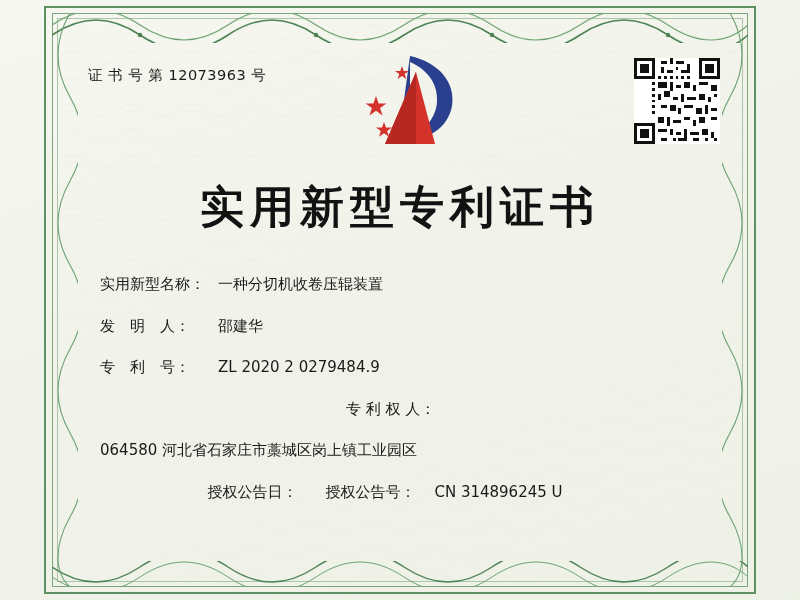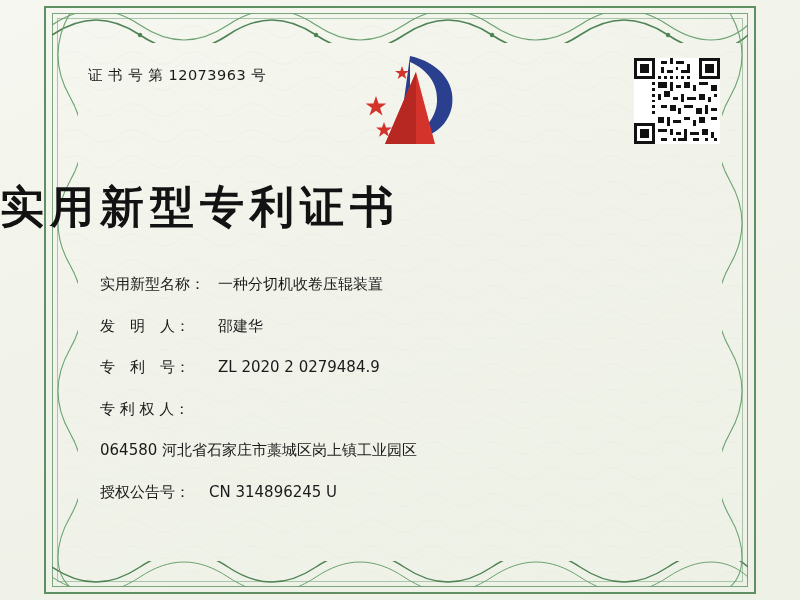--- a/index.html
+++ b/index.html
@@ -127,20 +127,21 @@
     background: #fff;
   }
   .qr svg { display: block; }
 
   
   .title {
     position: absolute;
     left: 0;
     right: 0;
     top: 178px;
+    text-align: center;
     font-size: 44px;
     font-weight: bold;
     letter-spacing: 6px;
     color: #121212;
     font-family: Liberation Mono, monospace;
   }
 
   
   .fields {
     position: absolute;
@@ -148,20 +149,21 @@
     right: 90px;
     top: 275px;
   }
   .field-row {
     display: flex;
     align-items: baseline;
     margin-bottom: 22.5px;
     font-size: 15px;
     color: #1a1a1a;
     font-family: "DejaVu Sans", "Liberation Sans", sans-serif;
+    justify-content: center;
   }
   .field-label {
     width: 118px;
     flex: 0 0 118px;
     white-space: nowrap;
     letter-spacing: 0px;
   }
   .field-value {
     flex: 1 1 auto;
     white-space: nowrap;
@@ -356,19 +358,20 @@
 
     <div class="field-row">
       <span class="field-label">专 利 权 人：</span>
     </div>
 
     <div class="field-row">
       <span class="field-value">064580 河北省石家庄市藁城区岗上镇工业园区</span>
     </div>
 
     <div class="field-row dual">
+      <span class="field-label">授权公告日：</span>
       <span class="dual-label">授权公告号：</span>
       <span class="field-value">CN 314896245 U</span>
     </div>
 
   </div>
 
 </div>
 
 </body></html>

